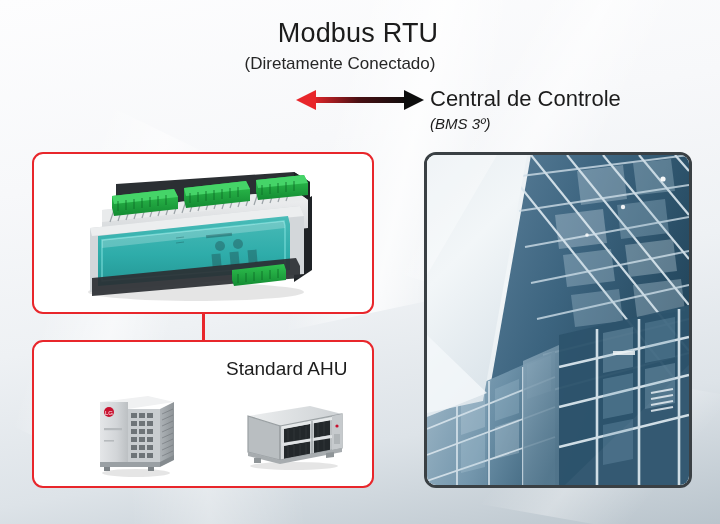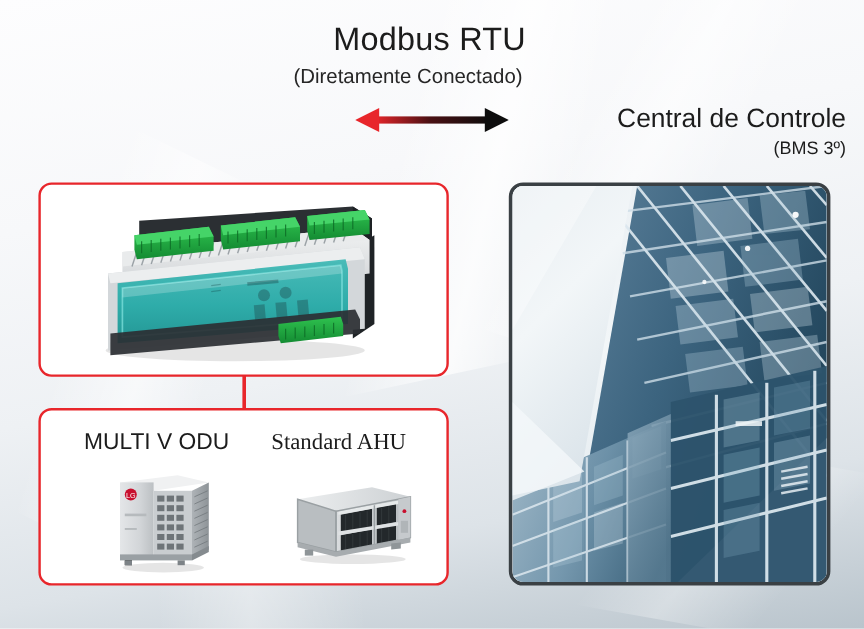--- a/index.html
+++ b/index.html
@@ -77,36 +77,36 @@
 
   
   .label-left {
     position: absolute;
     top: 86px; left: 18px; width: 275px;
     text-align: center;
   }
   .label-right {
     position: absolute;
     top: 86px; left: 430px; width: 275px;
-    text-align: right;
+    text-align: left;
   }
   .label-main {
     font-size: 22px;
     line-height: 26px;
     white-space: nowrap;
   }
   .label-main.red { color: #e8262b; }
   .label-main.dark { color: #1c1c1c; }
   .label-sub {
     font-size: 15px;
     line-height: 20px;
     margin-top: 2px;
   }
   .label-sub.red { color: #e8262b; }
-  .label-sub.dark { color: #1c1c1c; }
+  .label-sub.dark { color: #1c1c1c; font-style: italic; }
 
   
   .arrow-wrap {
     position: absolute;
     top: 88px;
     left: 296px;
     width: 128px;
     height: 26px;
   }
 
@@ -145,21 +145,21 @@
   }
 
   .unit-label {
     position: absolute;
     top: 358px;
     font-size: 19px;
     color: #1c1c1c;
     white-space: nowrap;
   }
   #label-odu { left: 70px; }
-  #label-ahu { left: 226px; font-family: Liberation Serif, serif; }
+  #label-ahu { left: 226px; }
 
   svg { display: block; }
   .svg-abs { position: absolute; }
 </style>
 </head>
 <body>
 
 <div id="slide">
 
   <div class="swoosh swoosh-1"></div>
@@ -313,21 +313,20 @@
         <line x1="214" y1="104" x2="214" y2="113"></line>
           <line x1="222" y1="103" x2="222" y2="112"></line>
       </g>
     </svg>
   </div>
 
   <div class="connector"></div>
 
   <div class="panel-red" id="units-panel"></div>
 
-  <div class="unit-label" id="label-odu">MULTI V ODU</div>
   <div class="unit-label" id="label-ahu">Standard AHU</div>
 
   <svg class="svg-abs" style="left:86px; top:388px;" width="100" height="90" viewBox="0 0 100 90">
     <defs>
       <linearGradient id="oduFront" x1="0" y1="0" x2="1" y2="0">
         <stop offset="0%" stop-color="#e4e6e8"></stop>
         <stop offset="60%" stop-color="#d2d5d8"></stop>
         <stop offset="100%" stop-color="#bcc0c3"></stop>
       </linearGradient>
       <linearGradient id="oduSide" x1="0" y1="0" x2="1" y2="0">

